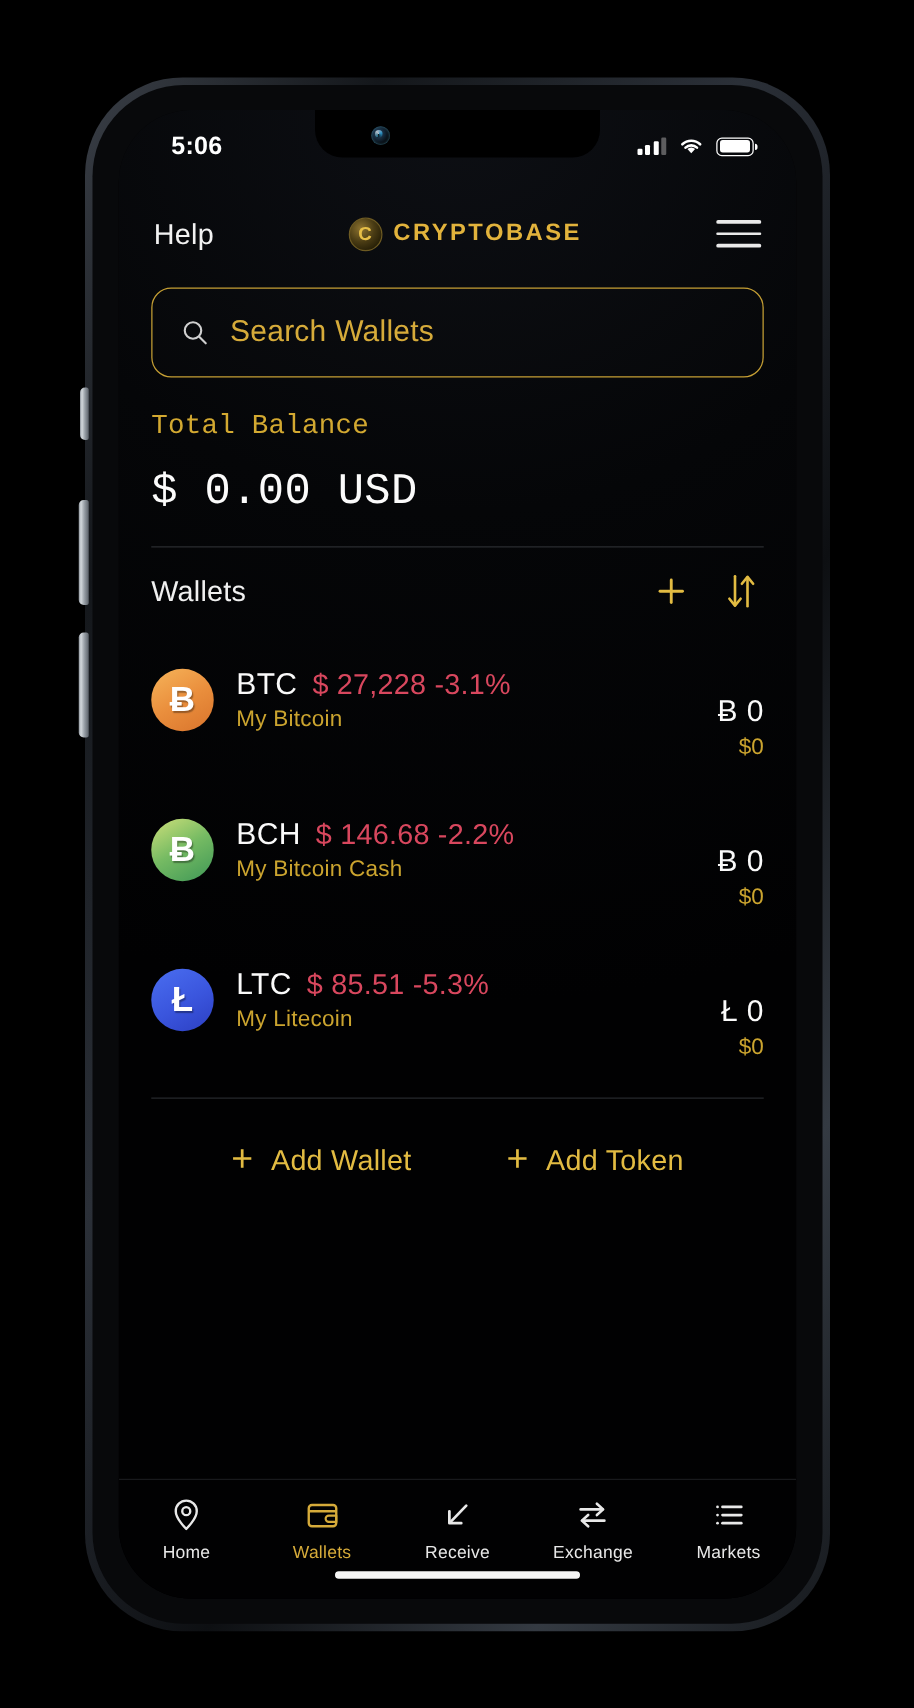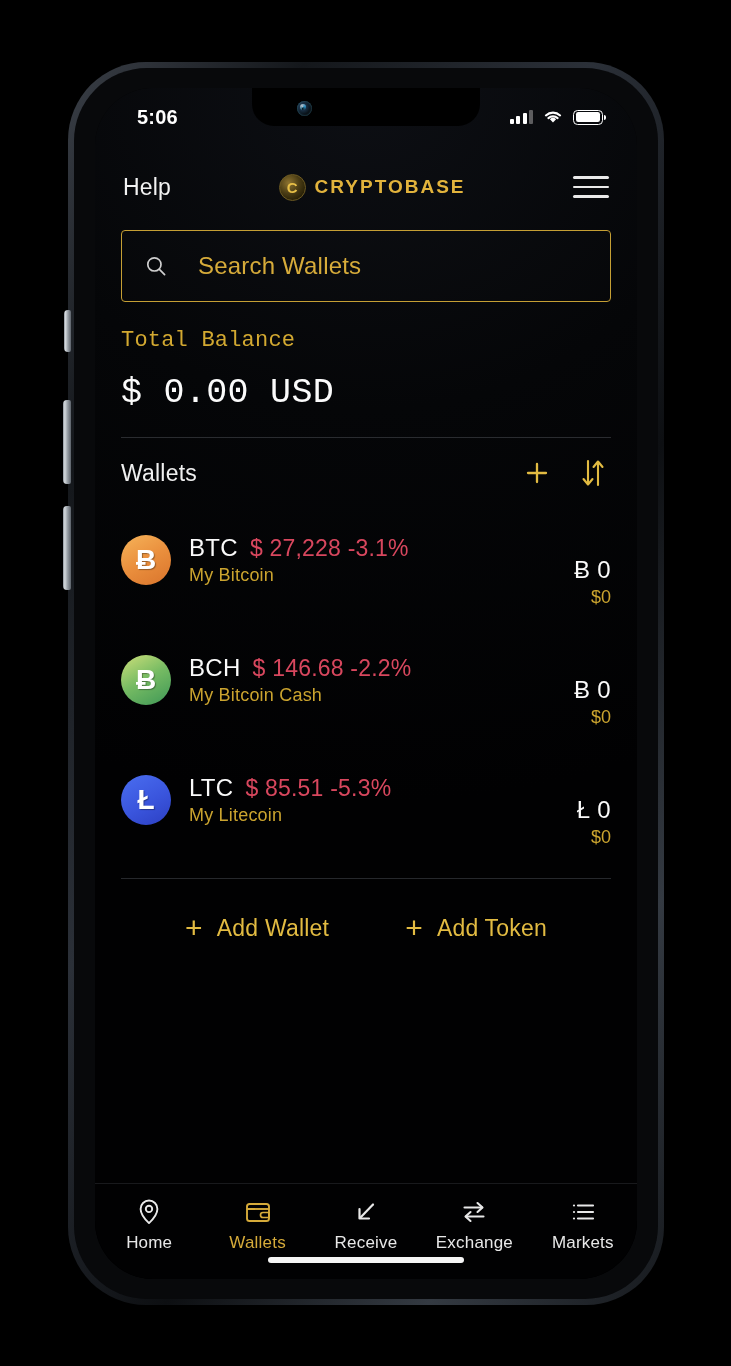--- a/index.html
+++ b/index.html
@@ -127,23 +127,23 @@
   .hamburger { width: 36px; display:flex; flex-direction:column; gap:7px; padding: 6px 0; }
   .hamburger span { display:block; height:2.4px; background:#eaeaea; border-radius:2px; }
 
   
   .content { position:absolute; top: 126px; left:0; right:0; bottom: 96px; padding: 0 26px; }
 
   .search-box {
     margin-top: 16px;
     height: 72px;
     border: 1.6px solid #c59f34;
-    border-radius: 4px;
+    border-radius: 16px;
     display:flex; align-items:center;
-    padding: 0 22px; gap: 30px;
+    padding: 0 22px; gap: 16px;
     background: rgba(255,255,255,.008);
   }
   .search-ph { color:#d6ab3a; font-size: 24px; letter-spacing:.2px; }
 
   .balance-block { margin-top: 26px; font-family: Liberation Mono, monospace; }
   .balance-label { color:#d3a931; font-size: 22px; letter-spacing:.2px; }
   .balance-value { color:#fbfbfb; font-size: 35px; font-weight: 400; margin-top: 20px; letter-spacing:.3px; }
 
   .divider { height:1px; background:#2a2c30; margin: 24px 0 0 0; }
 
@@ -185,21 +185,21 @@
 
   
   .tabbar {
     position:absolute; left:0; right:0; bottom: 0; height: 96px;
     display:flex; align-items:flex-start; padding-top: 14px;
     background: #010102;
     border-top: 1px solid #18191c;
     z-index: 15;
   }
   .tab { flex:1; display:flex; flex-direction:column; align-items:center; gap: 7px; }
-  .tab-label { font-size: 17px; color:#e8e8e8; letter-spacing:.2px; }
+  .tab-label { font-size: 14px; color:#e8e8e8; letter-spacing:.2px; }
   .tab.active .tab-label { color:#d6ab3a; }
   .tab-ico { height: 28px; display:flex; align-items:center; justify-content:center; }
 
   .home-indicator {
     position:absolute; bottom: 16px; left:50%; transform:translateX(-50%);
     width: 196px; height: 6px; border-radius:3px; background:#f5f5f5; z-index: 22;
   }
 </style>
 </head>
 <body>

